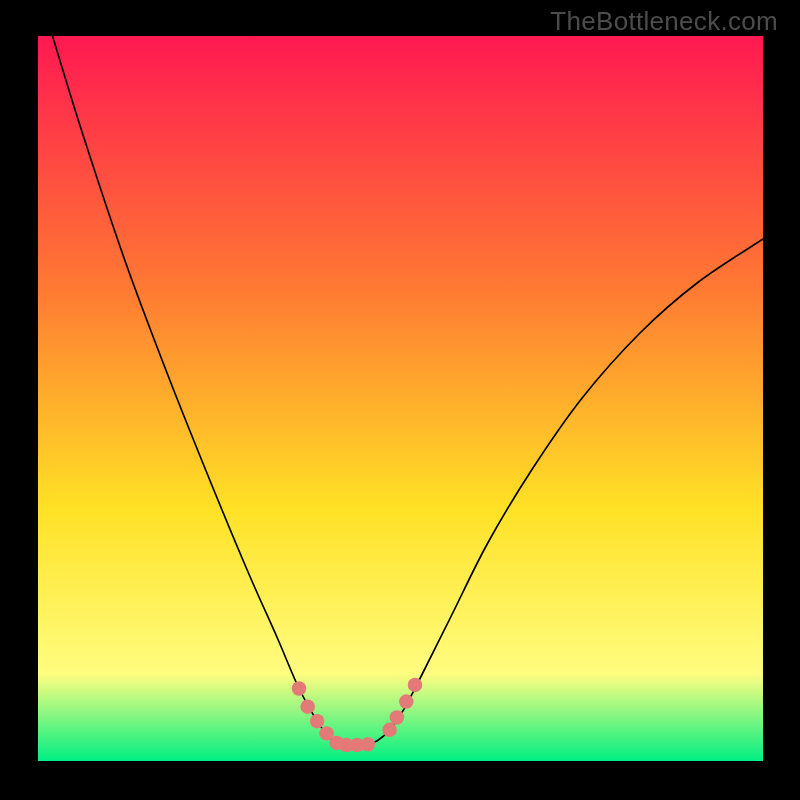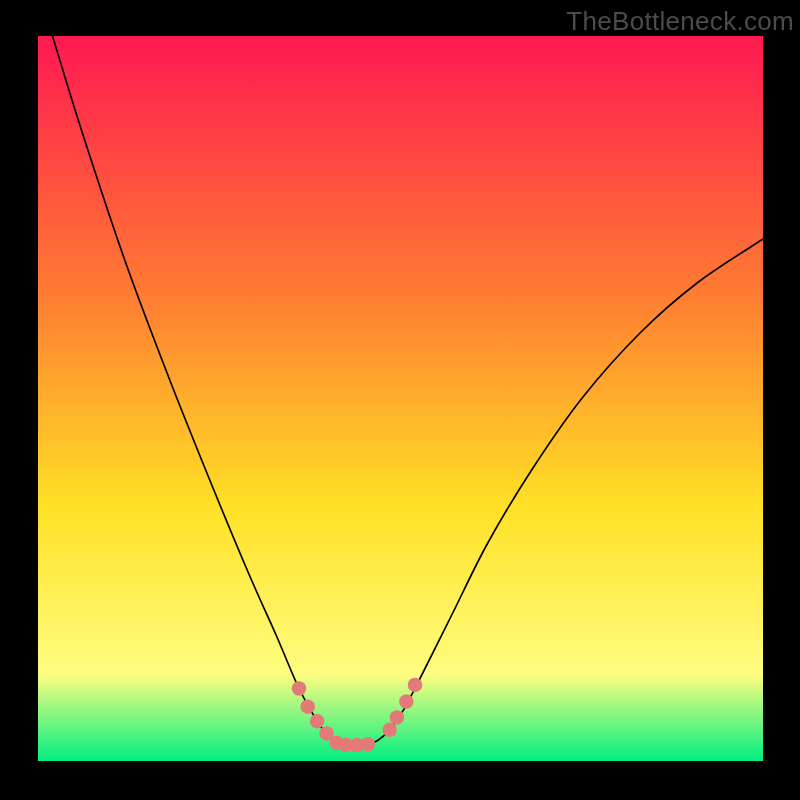--- a/index.html
+++ b/index.html
@@ -13,21 +13,21 @@
   }
   .frame {
     position: relative;
     width: 800px;
     height: 800px;
     background: #000000;
   }
   .watermark {
     position: absolute;
     top: 6px;
-    right: 6px;
+    right: 22px;
     color: #4c4c4c;
     font-size: 26px;
     font-weight: 400;
     letter-spacing: 0.3px;
     z-index: 5;
   }
   .plot-area {
     position: absolute;
     left: 38px;
     top: 36px;

